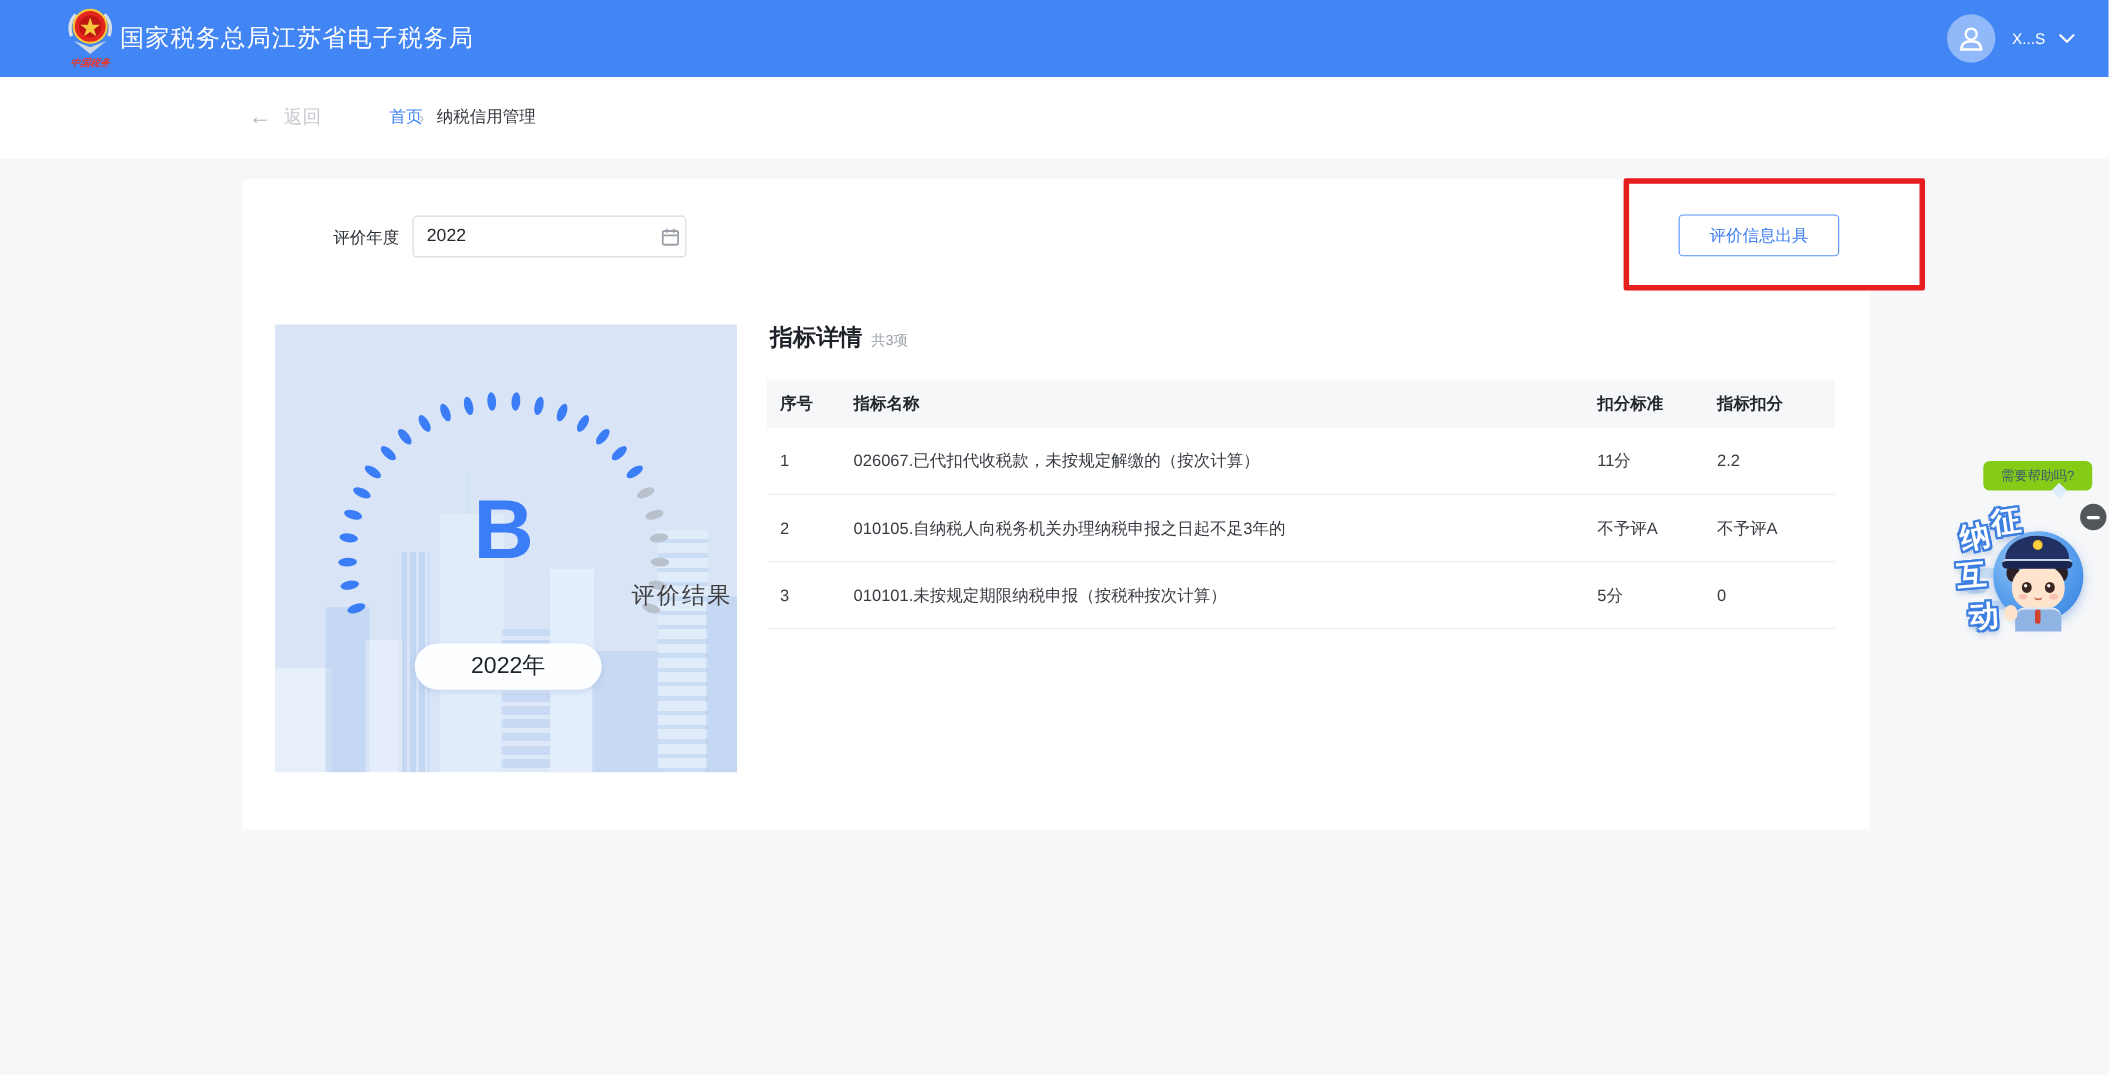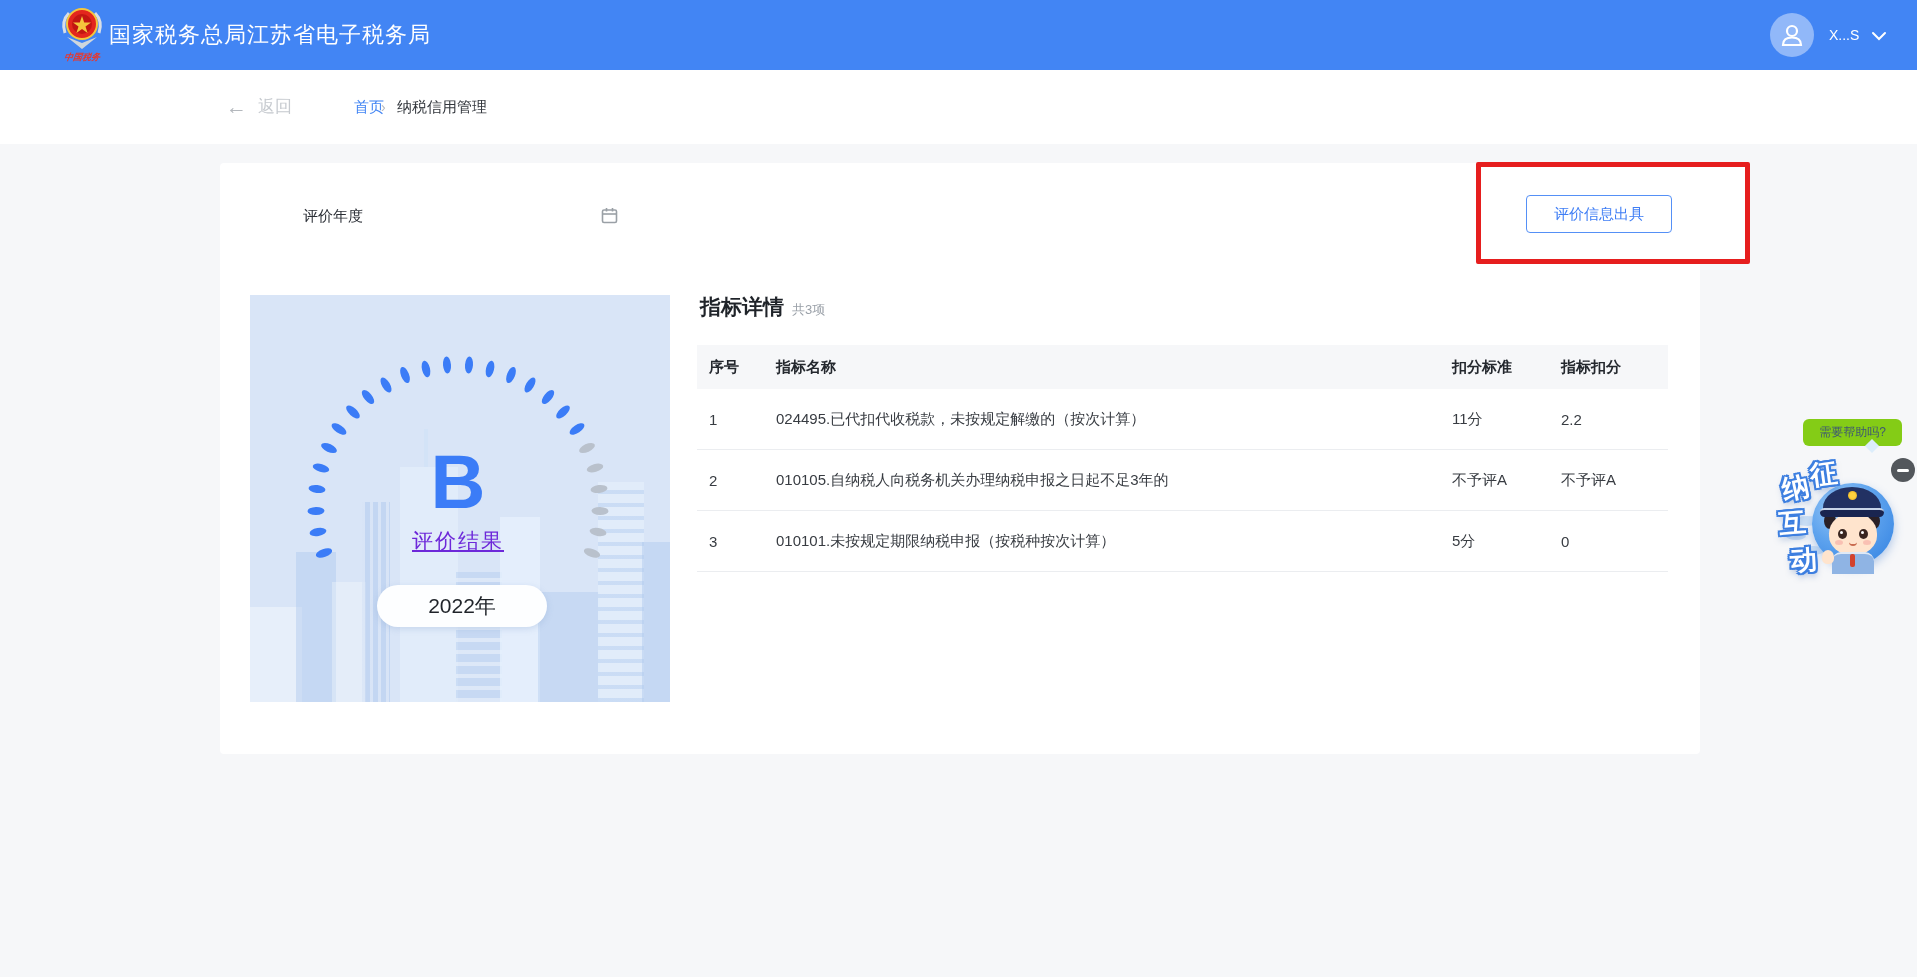--- a/index.html
+++ b/index.html
@@ -84,22 +84,22 @@
 
   .gauge { position:absolute; left:0; top:0; width:100%; height:100%; }
   .tick {
     position:absolute; width:17px; height:8px; border-radius:50%;
   }
   .grade {
     position:absolute; left:0; top:147px; width:416px; text-align:center;
     font-size:76px; font-weight:bold; color:#3b7cf7; line-height:80px;
   }
   .grade-label {
-    position:absolute; left:0; top:232px; width:416px; text-align:center;
-    font-size:21px; color:#6d28d9; letter-spacing:2px;text-decoration:underline;
+    position:absolute; left:0; top:232px; width:416px; text-align:right;
+    font-size:21px; color:#404040; letter-spacing:2px;
   }
   .year-pill {
     position:absolute; left:127px; top:290px; width:170px; height:42px;
     background:#fdfeff; border-radius:21px; text-align:center; line-height:42px;
     font-size:21px; color:#1f2329; box-shadow:0 2px 6px rgba(120,150,200,0.25);
   }
 
   
   .tbl-title-row { position:absolute; left:480px; top:130px; }
   .tbl-title { font-size:21px; font-weight:bold; color:#1f2329; display:inline; }
@@ -230,20 +230,21 @@
   <span class="back-arrow">←</span>
   <span class="back-label">返回</span>
   <span class="crumb-home">首页</span>
   <span class="crumb-sep">›</span>
   <span class="crumb-cur">纳税信用管理</span>
 </div>
 
 <div class="card">
 
   <span class="year-label">评价年度</span>
+  <input class="year-input" type="text" value="2022" style="">
   <span class="cal-icon">
     <svg width="17" height="17" viewBox="0 0 17 17">
       <rect x="1.5" y="3" width="14" height="12.5" rx="1.5" fill="none" stroke="#9aa0a6" stroke-width="1.6"></rect>
       <line x1="1.5" y1="7" x2="15.5" y2="7" stroke="#9aa0a6" stroke-width="1.6"></line>
       <line x1="5.5" y1="1" x2="5.5" y2="4.5" stroke="#9aa0a6" stroke-width="1.6"></line>
       <line x1="11.5" y1="1" x2="11.5" y2="4.5" stroke="#9aa0a6" stroke-width="1.6"></line>
     </svg>
   </span>
 
   <div class="rating-panel">
@@ -298,21 +299,21 @@
   <div class="table">
     <div class="thead">
       <div class="cell c-no">序号</div>
       <div class="cell c-name">指标名称</div>
       <div class="cell c-standard">扣分标准</div>
       <div class="cell c-deduction">指标扣分</div>
     </div>
     <div>
         <div class="trow">
           <div class="cell c-no">1</div>
-          <div class="cell c-name">024495.已代扣代收税款，未按规定解缴的（按次计算）</div>
+          <div class="cell c-name">026067.已代扣代收税款，未按规定解缴的（按次计算）</div>
           <div class="cell c-standard">11分</div>
           <div class="cell c-deduction">2.2</div>
         </div>
         <div class="trow">
           <div class="cell c-no">2</div>
           <div class="cell c-name">010105.自纳税人向税务机关办理纳税申报之日起不足3年的</div>
           <div class="cell c-standard">不予评A</div>
           <div class="cell c-deduction">不予评A</div>
         </div>
         <div class="trow">

